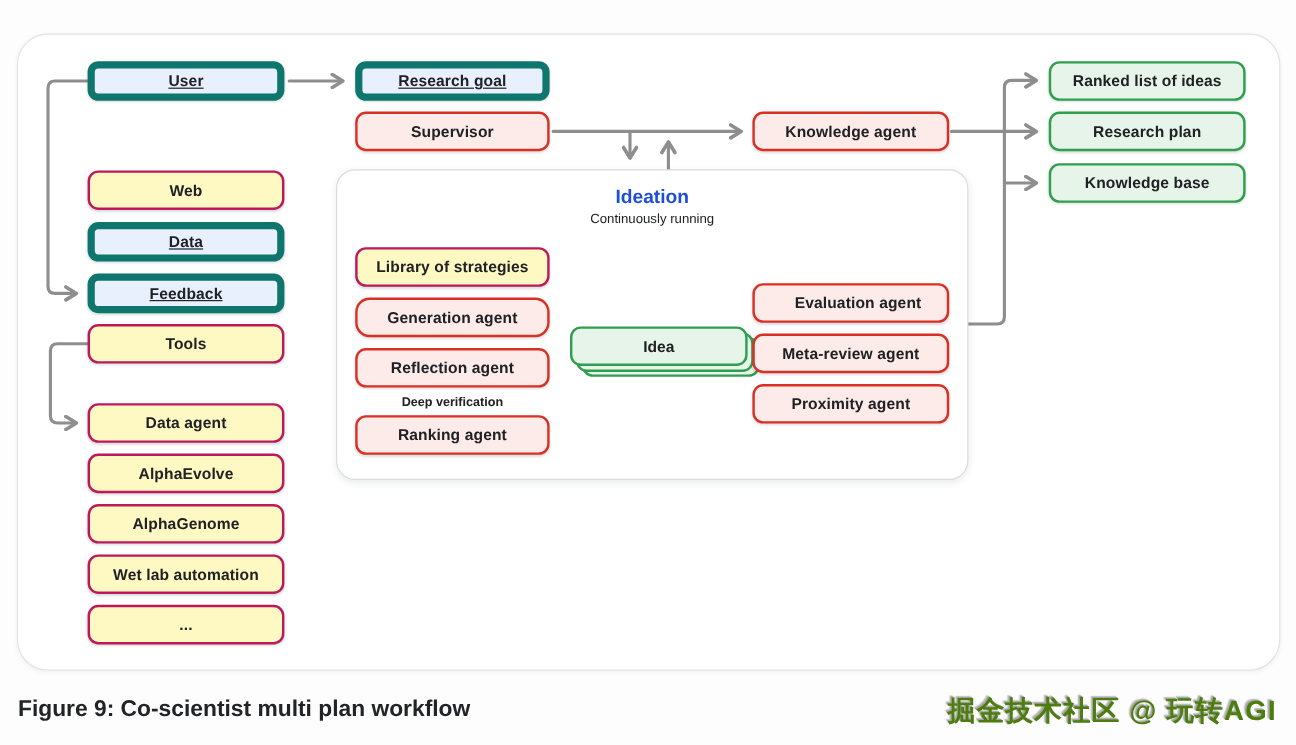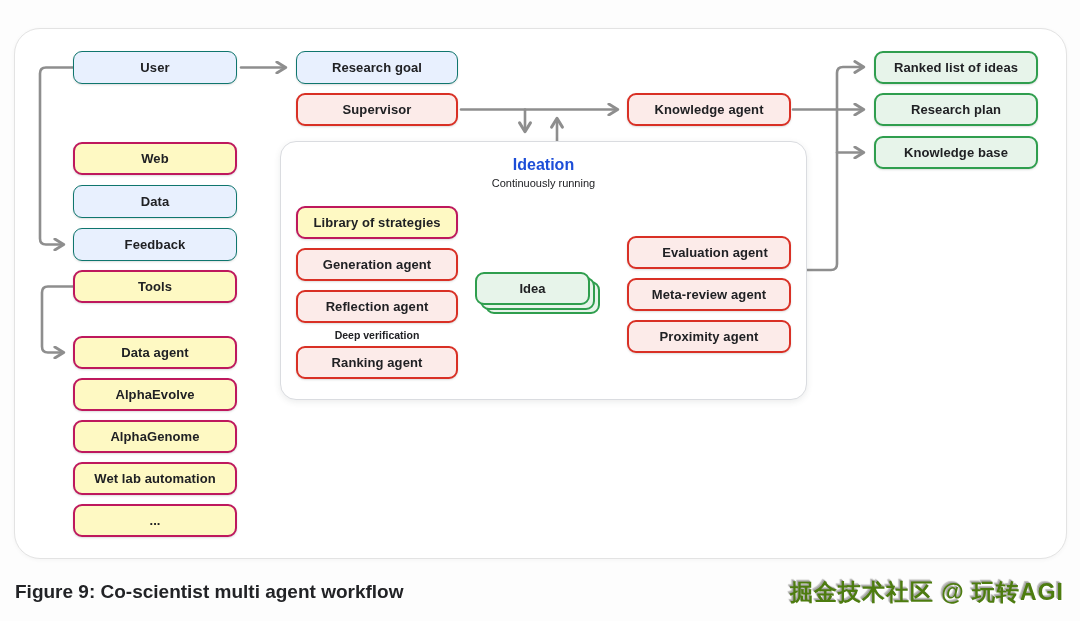--- a/index.html
+++ b/index.html
@@ -25,21 +25,21 @@
     width: 164px; height: 33px;
     box-sizing: border-box;
     border-radius: 9px;
     display: flex; align-items: center; justify-content: center;
     font-size: 13px; font-weight: 600; letter-spacing: .1px;
     color: #202124;
     box-shadow: 0 1px 2px rgba(60,64,67,.18);
     white-space: nowrap;
   }
   .mid { width: 162px; }
-  .blue  { background: #e8f0fe; border: 1px solid #0f766e; }
+  .blue  { background: #e8f0fe; border: 6px solid #0f766e; text-decoration: underline; }
   .red   { background: #fcebe9; border: 2px solid #d93025; }
   .green { background: #e7f4ea; border: 2px solid #2f9e4e; }
   .plain { background: #fef9c3; border: 2px solid #be185d; }
   .panel {
     position: absolute; left: 280px; top: 141px;
     width: 525px; height: 257px;
     background: #ffffff;
     border: 1px solid #dadce0;
     border-radius: 16px;
     box-shadow: 0 2px 6px rgba(60,64,67,.10);
@@ -51,21 +51,21 @@
   .panel-subtitle {
     position: absolute; left: 0; top: 35px; width: 100%;
     text-align: center; font-size: 11px; font-weight: 400; color: #202124;
   }
   .small-label {
     position: absolute; left: 296px; top: 329px; width: 162px;
     text-align: center; font-size: 10.5px; font-weight: 700; color: #202124;
   }
   .idea-stack { position: absolute; left: 475px; top: 272px; width: 140px; height: 45px; }
   .idea-layer {
-    position: absolute; width: 115px; height: 33px;
+    position: absolute; width: 148px; height: 33px;
     background: #e7f4ea; border: 2px solid #2f9e4e; border-radius: 9px;
     box-sizing: border-box;
   }
   .idea-l3 { left: 10px; top: 9px; }
   .idea-l2 { left: 5px; top: 4.5px; }
   .idea-front {
     left: 0; top: 0;
     display: flex; align-items: center; justify-content: center;
     font-size: 13px; font-weight: 600; color: #202124;
   }
@@ -125,31 +125,31 @@
   <div class="node plain" style="left:73px; top:420px;">AlphaGenome</div>
   <div class="node plain" style="left:73px; top:462px;">Wet lab automation</div>
   <div class="node plain" style="left:73px; top:504px;">...</div>
 
   <div class="panel">
     <div class="panel-title">Ideation</div>
     <div class="panel-subtitle">Continuously running</div>
   </div>
 
   <div class="node plain mid" style="left:296px; top:206px;">Library of strategies</div>
-  <div class="node red mid" style="left:296px; top:248px;">Generation agent</div>
+  <div class="node red mid" style="left:296px; top:248px;border-radius:12px;">Generation agent</div>
   <div class="node red mid" style="left:296px; top:290px;">Reflection agent</div>
   <div class="small-label">Deep verification</div>
   <div class="node red mid" style="left:296px; top:346px;">Ranking agent</div>
 
   <div class="idea-stack">
     <div class="idea-layer idea-l3"></div>
     <div class="idea-layer idea-l2"></div>
     <div class="idea-layer idea-front">Idea</div>
   </div>
 
   <div class="node red" style="left:627px; top:236px;padding-left:12px;">Evaluation agent</div>
   <div class="node red" style="left:627px; top:278px;">Meta-review agent</div>
   <div class="node red" style="left:627px; top:320px;">Proximity agent</div>
 
-  <div class="caption">Figure 9: Co-scientist multi agent workflow</div>
+  <div class="caption">Figure 9: Co-scientist multi plan workflow</div>
   <div class="watermark">掘金技术社区 @ 玩转AGI</div>
 
 </div>
 
 </body></html>

